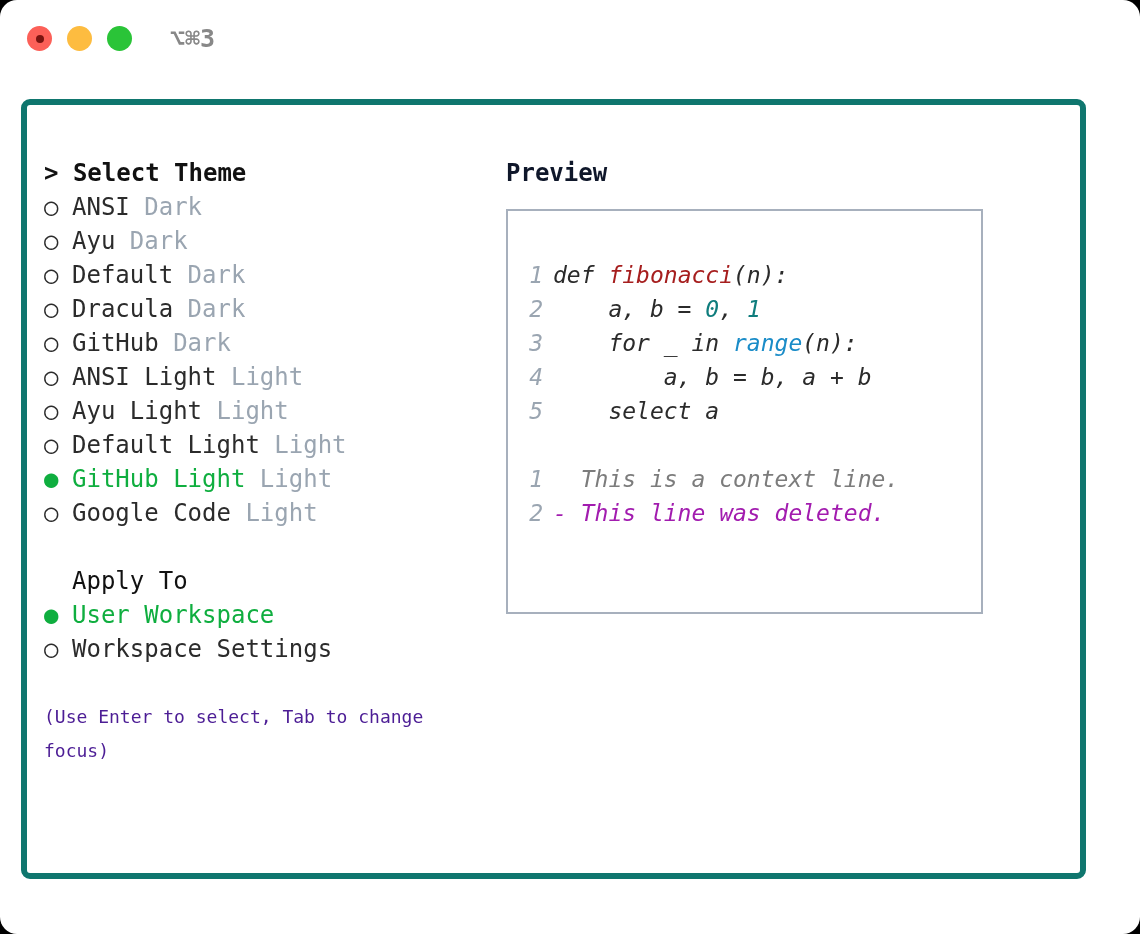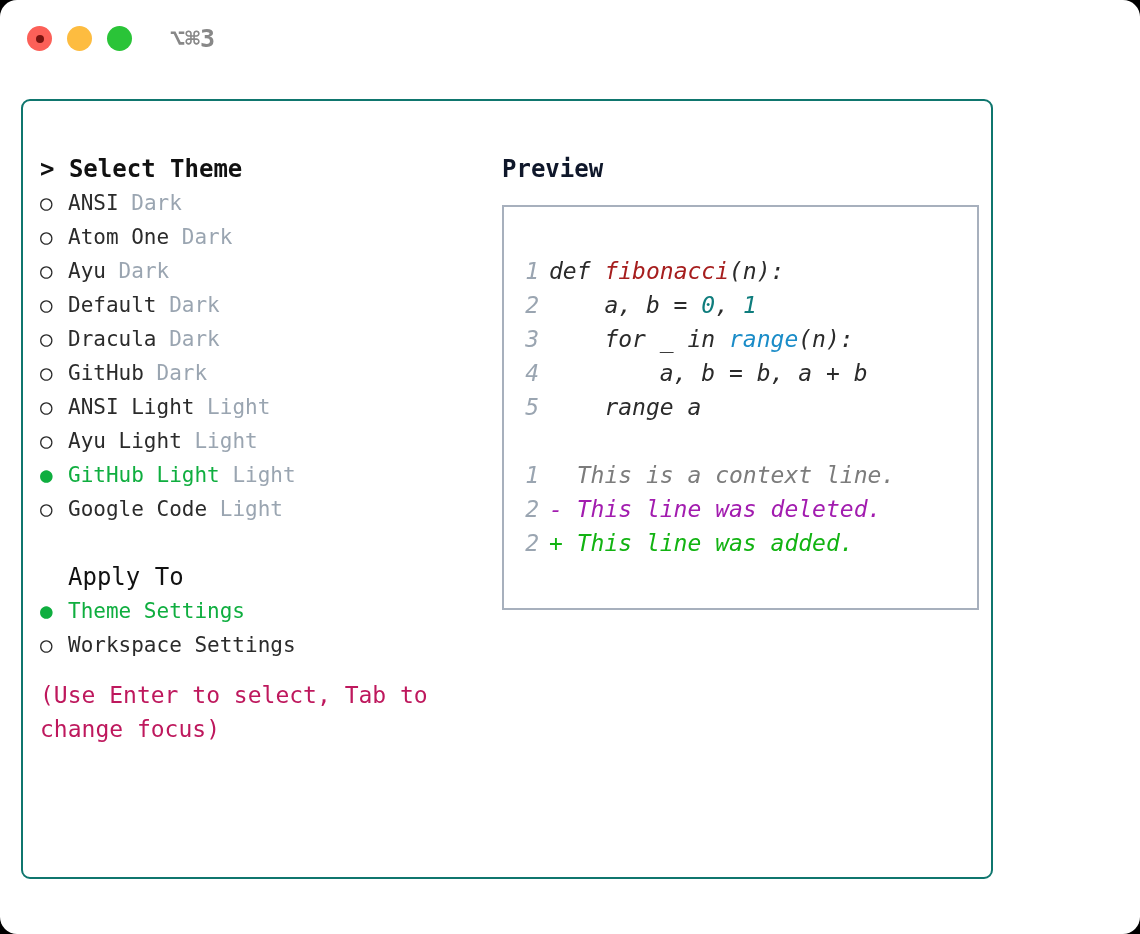--- a/index.html
+++ b/index.html
@@ -60,23 +60,23 @@
     color: #888888;
     letter-spacing: 0px;
     white-space: pre;
   }
 
   
   #panel {
     position: absolute;
     left: 21px;
     top: 99px;
-    width: 972px;
+    width: 1065px;
     height: 780px;
-    border: 2px solid #0f766e;
+    border: 6px solid #0f766e;
     border-radius: 9px;
     box-sizing: border-box;
     background: #ffffff;
   }
 
   
   #left-col {
     position: absolute;
     left: 17px;
     top: 51px;
@@ -88,21 +88,21 @@
     color: #111111;
     white-space: pre;
     height: 34px;
     line-height: 34px;
   }
   .section-title.bold { font-weight: bold; }
 
   .opt-row {
     height: 34px;
     line-height: 34px;
-    font-size: 21px;
+    font-size: 24px;
     white-space: pre;
     color: #2b2b2b;
   }
   .marker {
     display: inline-block;
     width: 28px;
     color: #2b2b2b;
   }
   .marker.sel { color: #0fae3f; }
   .name.sel   { color: #0fae3f; }
@@ -114,24 +114,24 @@
   .apply-header {
     font-size: 24px;
     color: #111111;
     white-space: pre;
     height: 34px;
     line-height: 34px;
     padding-left: 28px;
   }
 
   #hint {
-    margin-top: 16px;
-    font-size: 23px;
-    line-height: 34px;
-    color: #be185d;
+    margin-top: 34px;
+    font-size: 18px;
+    line-height: 34px;
+    color: #4c1d95;
     width: 400px;
   }
 
   
   #right-col {
     position: absolute;
     left: 479px;
     top: 51px;
     width: 500px;
   }
@@ -195,53 +195,52 @@
   </div>
 
   <div id="panel">
 
     <div id="left-col">
 
       <div class="section-title bold">&gt; Select Theme</div>
 
       <div id="theme-list">
           <div class="opt-row"><span class="marker">○</span><span class="name">ANSI</span> <span class="suffix">Dark</span></div>
-          <div class="opt-row"><span class="marker">○</span><span class="name">Atom One</span> <span class="suffix">Dark</span></div>
           <div class="opt-row"><span class="marker">○</span><span class="name">Ayu</span> <span class="suffix">Dark</span></div>
           <div class="opt-row"><span class="marker">○</span><span class="name">Default</span> <span class="suffix">Dark</span></div>
           <div class="opt-row"><span class="marker">○</span><span class="name">Dracula</span> <span class="suffix">Dark</span></div>
           <div class="opt-row"><span class="marker">○</span><span class="name">GitHub</span> <span class="suffix">Dark</span></div>
           <div class="opt-row"><span class="marker">○</span><span class="name">ANSI Light</span> <span class="suffix">Light</span></div>
           <div class="opt-row"><span class="marker">○</span><span class="name">Ayu Light</span> <span class="suffix">Light</span></div>
+          <div class="opt-row"><span class="marker">○</span><span class="name">Default Light</span> <span class="suffix">Light</span></div>
           <div class="opt-row"><span class="marker sel">●</span><span class="name sel">GitHub Light</span> <span class="suffix">Light</span></div>
           <div class="opt-row"><span class="marker">○</span><span class="name">Google Code</span> <span class="suffix">Light</span></div>
         </div>
 
       <div id="apply-block">
         <div class="apply-header">Apply To</div>
         <div id="apply-list">
-            <div class="opt-row"><span class="marker sel">●</span><span class="name sel">Theme Settings</span></div>
+            <div class="opt-row"><span class="marker sel">●</span><span class="name sel">User Workspace</span></div>
             <div class="opt-row"><span class="marker">○</span><span class="name">Workspace Settings</span></div>
           </div>
       </div>
 
       <div id="hint">(Use Enter to select, Tab to change focus)</div>
     </div>
 
     <div id="right-col">
       <div id="preview-title">Preview</div>
       <div id="preview-box">
         <div id="code">
             <div class="code-line"><span class="lnum">1</span><span>def </span><span class="tok-fn">fibonacci</span><span>(n):</span></div>
             <div class="code-line"><span class="lnum">2</span><span>    a, b = </span><span class="tok-num">0</span><span>, </span><span class="tok-num">1</span></div>
             <div class="code-line"><span class="lnum">3</span><span>    for _ in </span><span class="tok-call">range</span><span>(n):</span></div>
             <div class="code-line"><span class="lnum">4</span><span>        a, b = b, a + b</span></div>
-            <div class="code-line"><span class="lnum">5</span><span>    range a</span></div>
+            <div class="code-line"><span class="lnum">5</span><span>    select a</span></div>
             <div class="diff-gap"></div>
             <div class="code-line"><span class="lnum">1</span><span class="diff-ctx">  This is a context line.</span></div>
             <div class="code-line"><span class="lnum">2</span><span class="diff-del">- This line was deleted.</span></div>
-            <div class="code-line"><span class="lnum">2</span><span class="diff-add">+ This line was added.</span></div>
           </div>
       </div>
     </div>
 
   </div>
 </div>
 
 </body></html>

